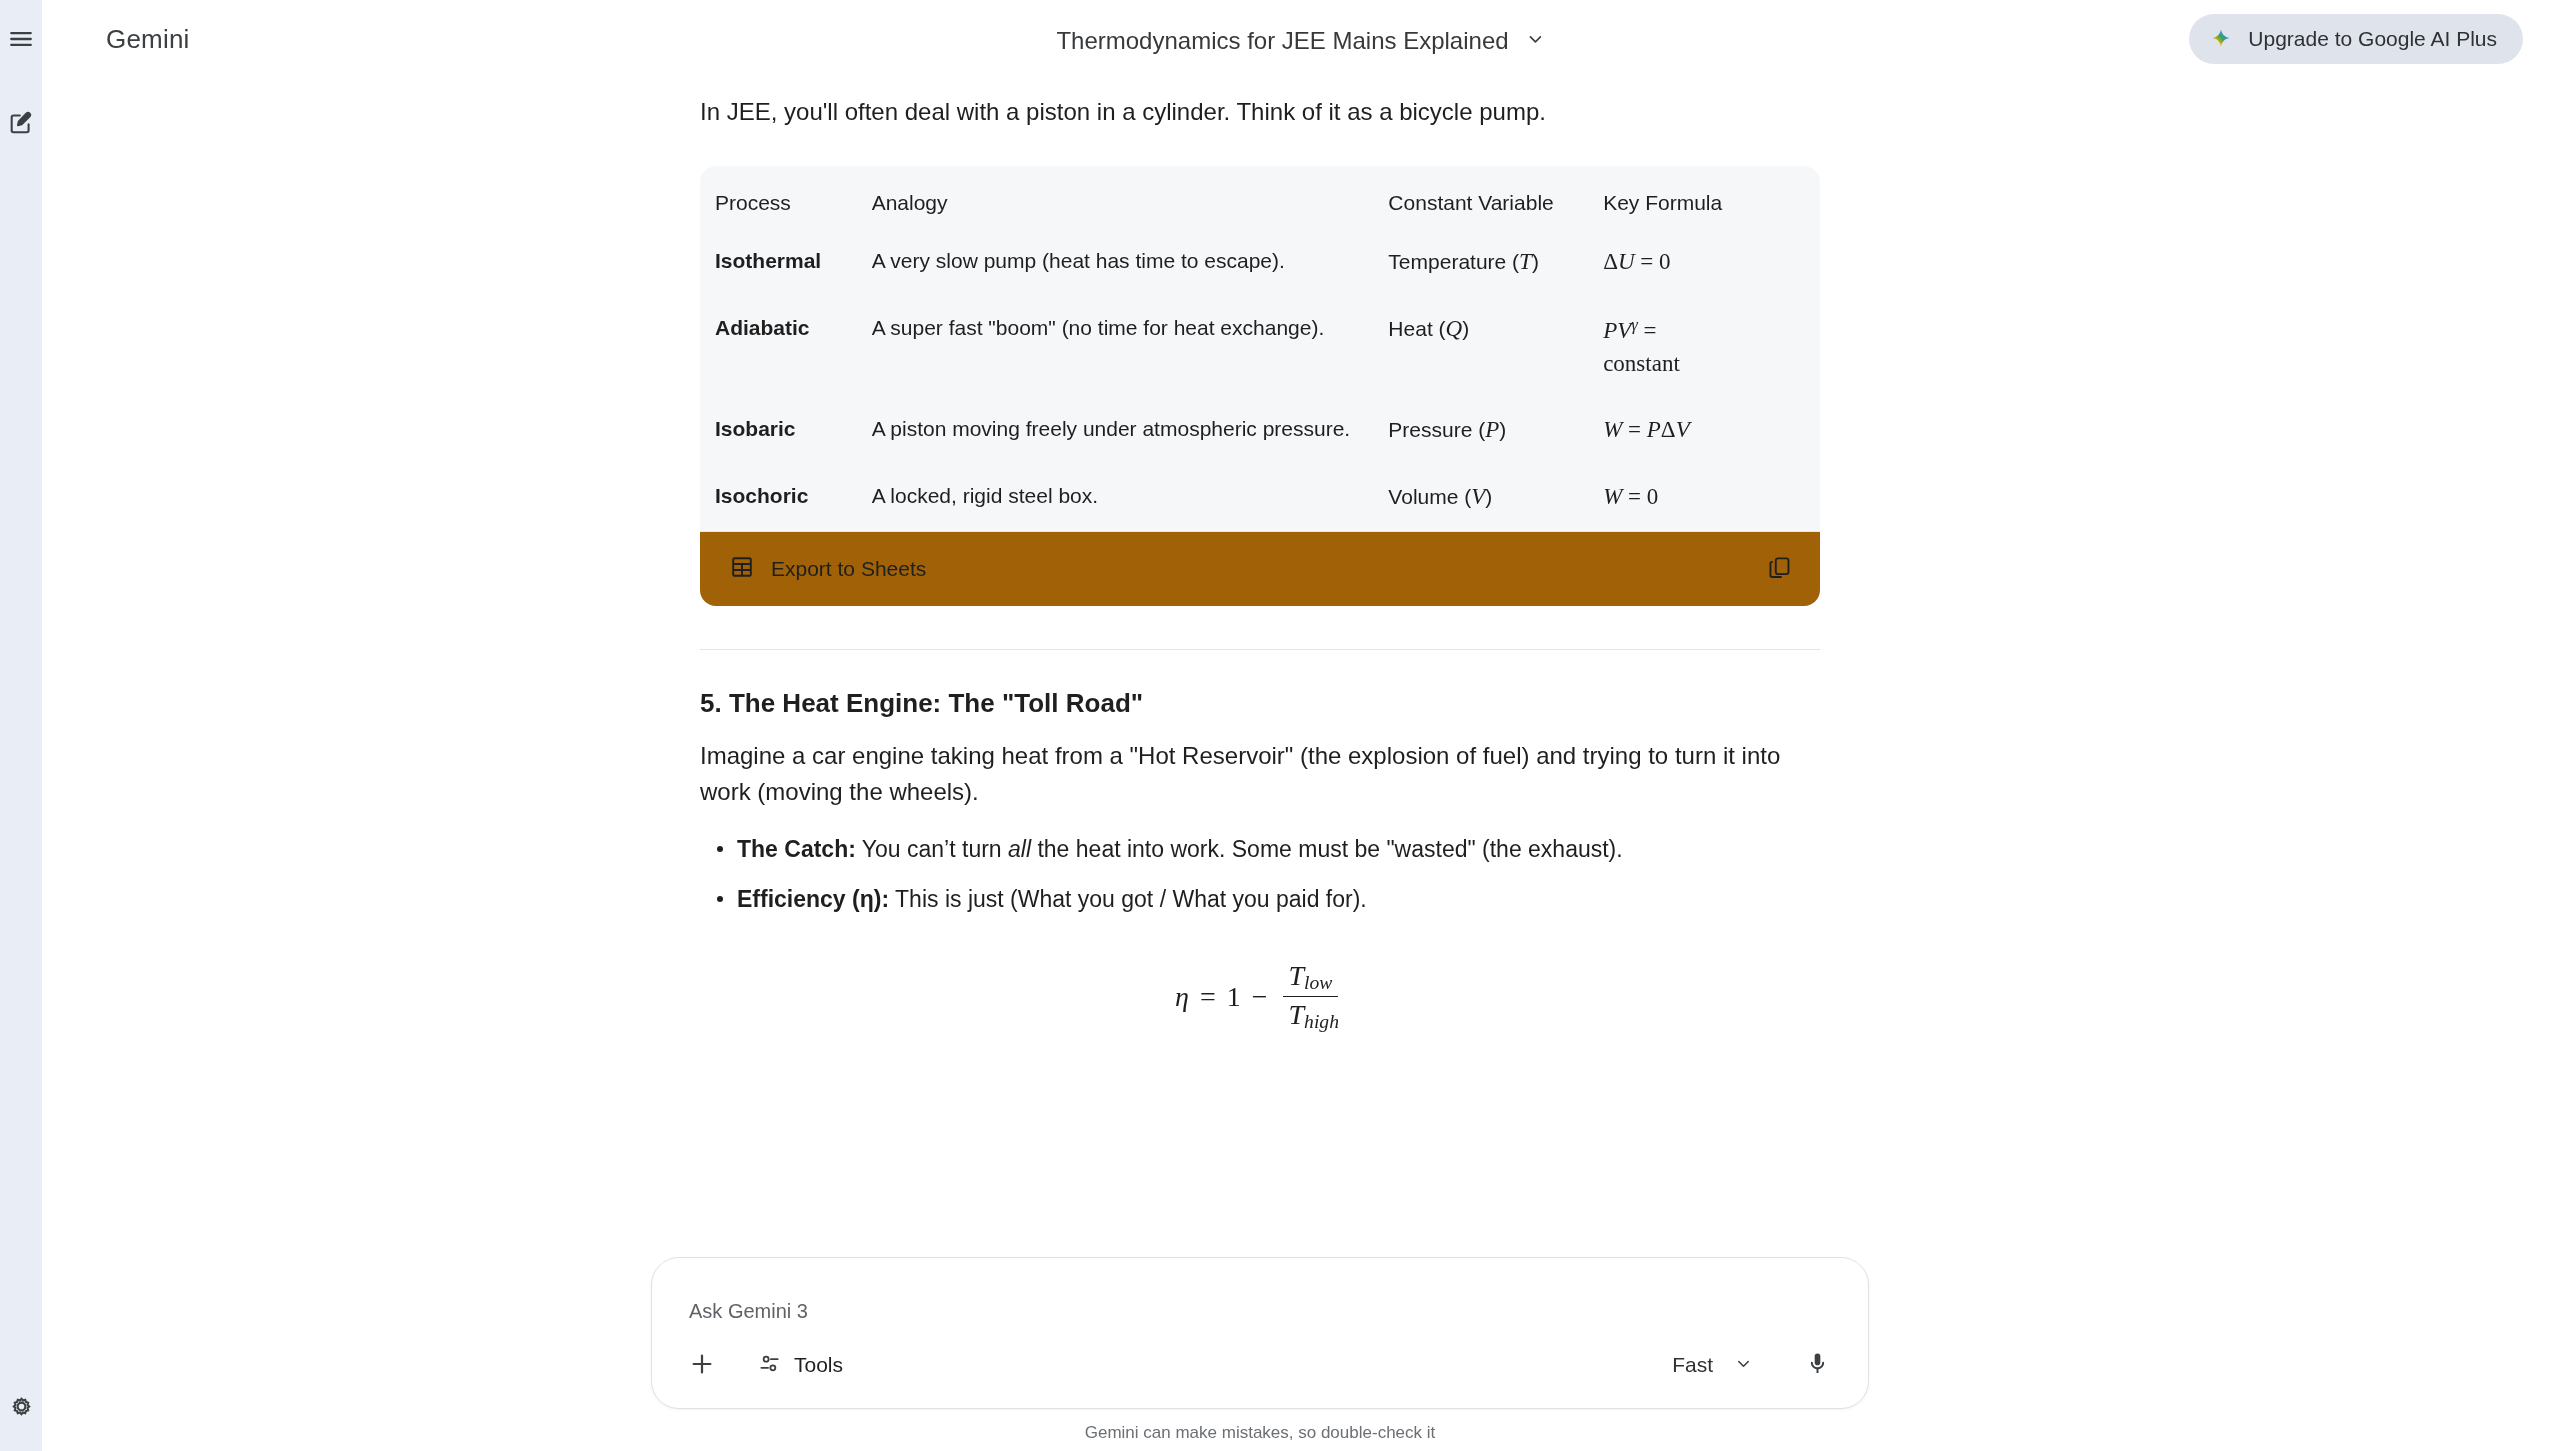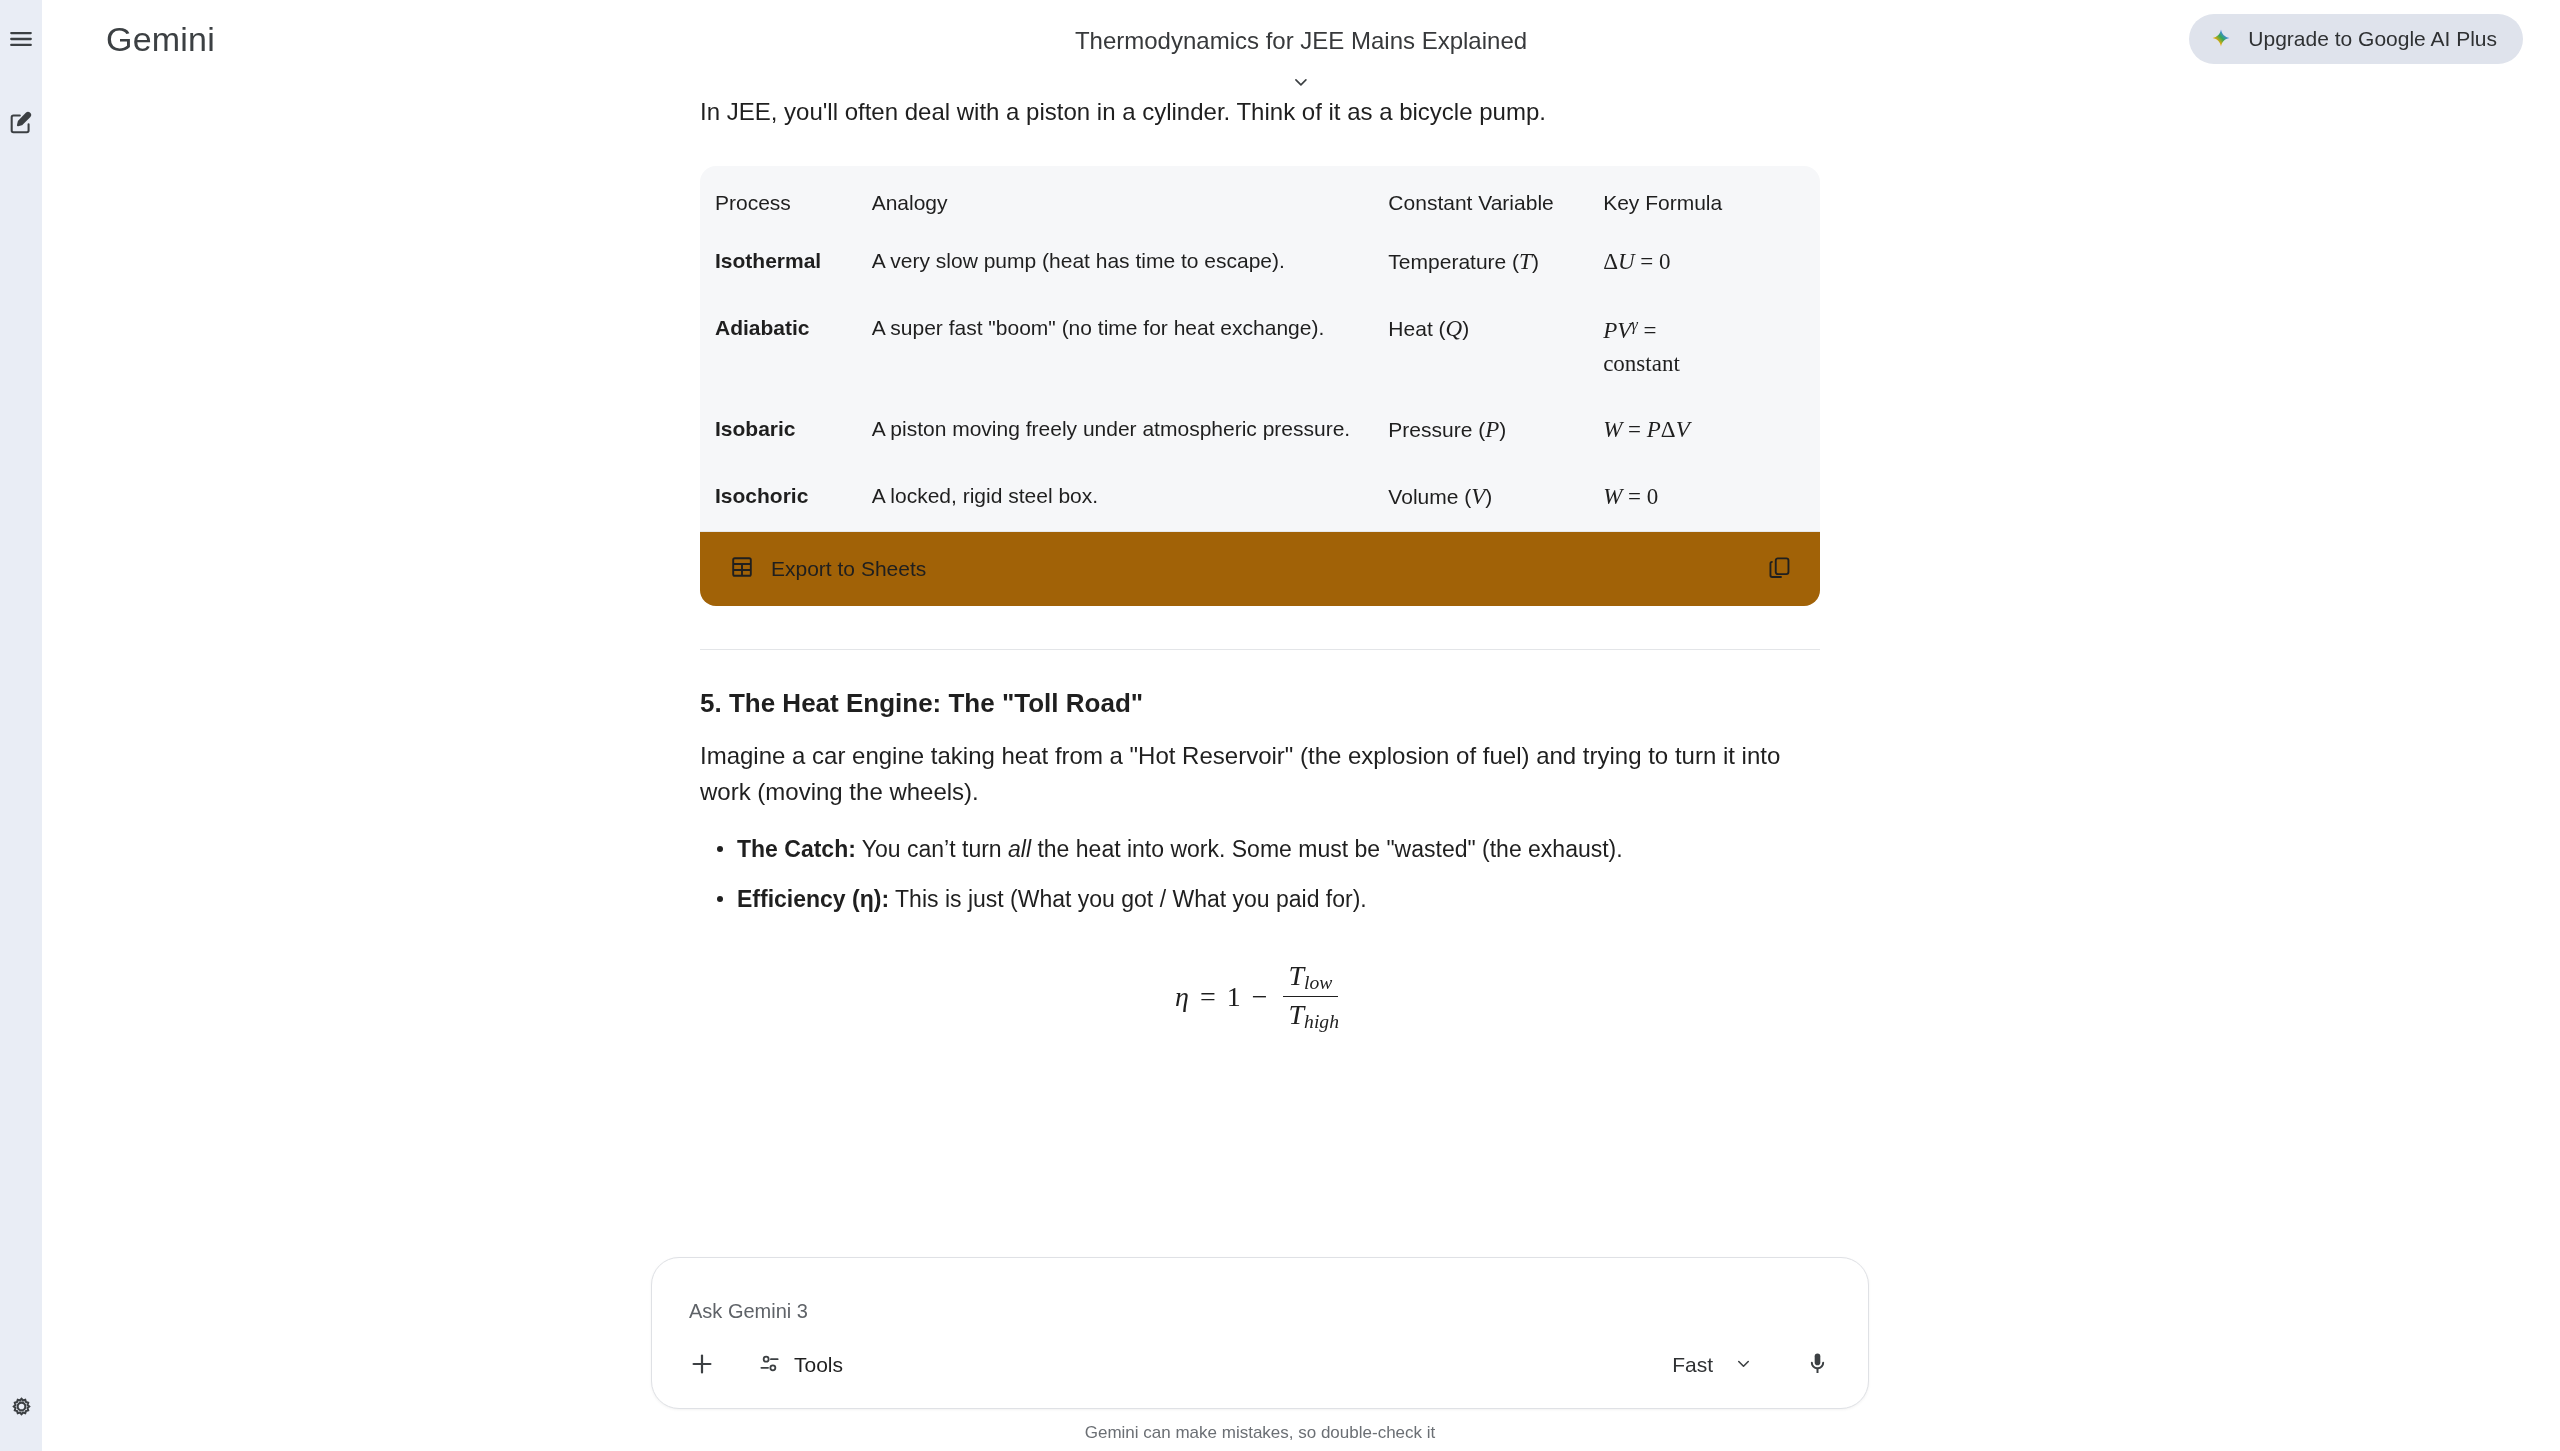--- a/index.html
+++ b/index.html
@@ -49,37 +49,36 @@
     width: 2518px;
     height: 78px;
     background: #ffffff;
     z-index: 4;
   }
   .brand {
     position: absolute;
     left: 64px;
     top: 50%;
     transform: translateY(-50%);
-    font-size: 34px;
+    font-size: 26px;
     color: #3c4043;
     letter-spacing: 0.2px;
   }
   .convo-title-wrap {
     position: absolute;
     left: 50%;
     transform: translateX(-50%);
     top: 50%;
     margin-top: -18px;
     display: flex;
     align-items: center;
     gap: 17px;
     cursor: pointer;
     padding: 6px 10px;
     border-radius: 10px;
-    flex-direction: column;
   }
   .convo-title {
     font-size: 24px;
     color: #37393b;
     white-space: nowrap;
   }
   .upgrade-btn {
     position: absolute;
     right: 37px;
     top: 50%;

